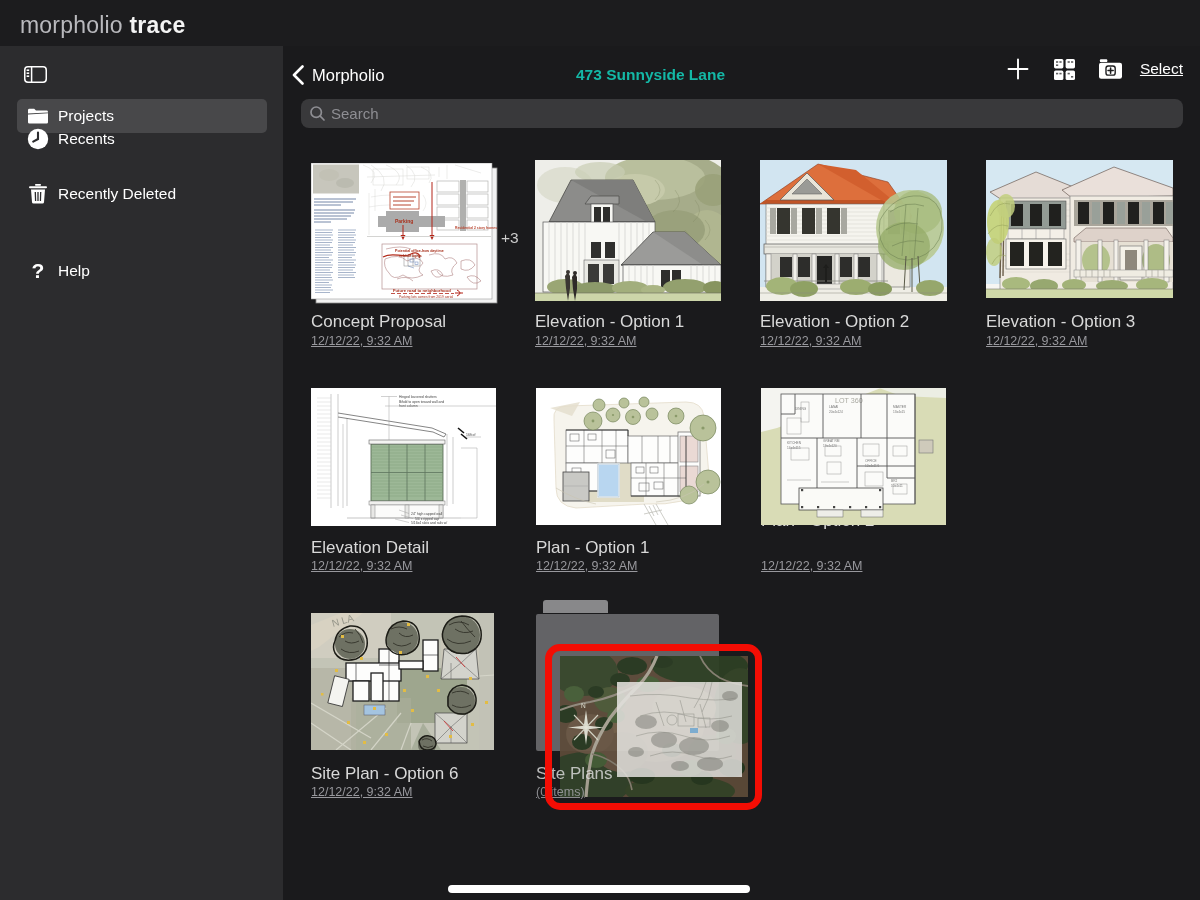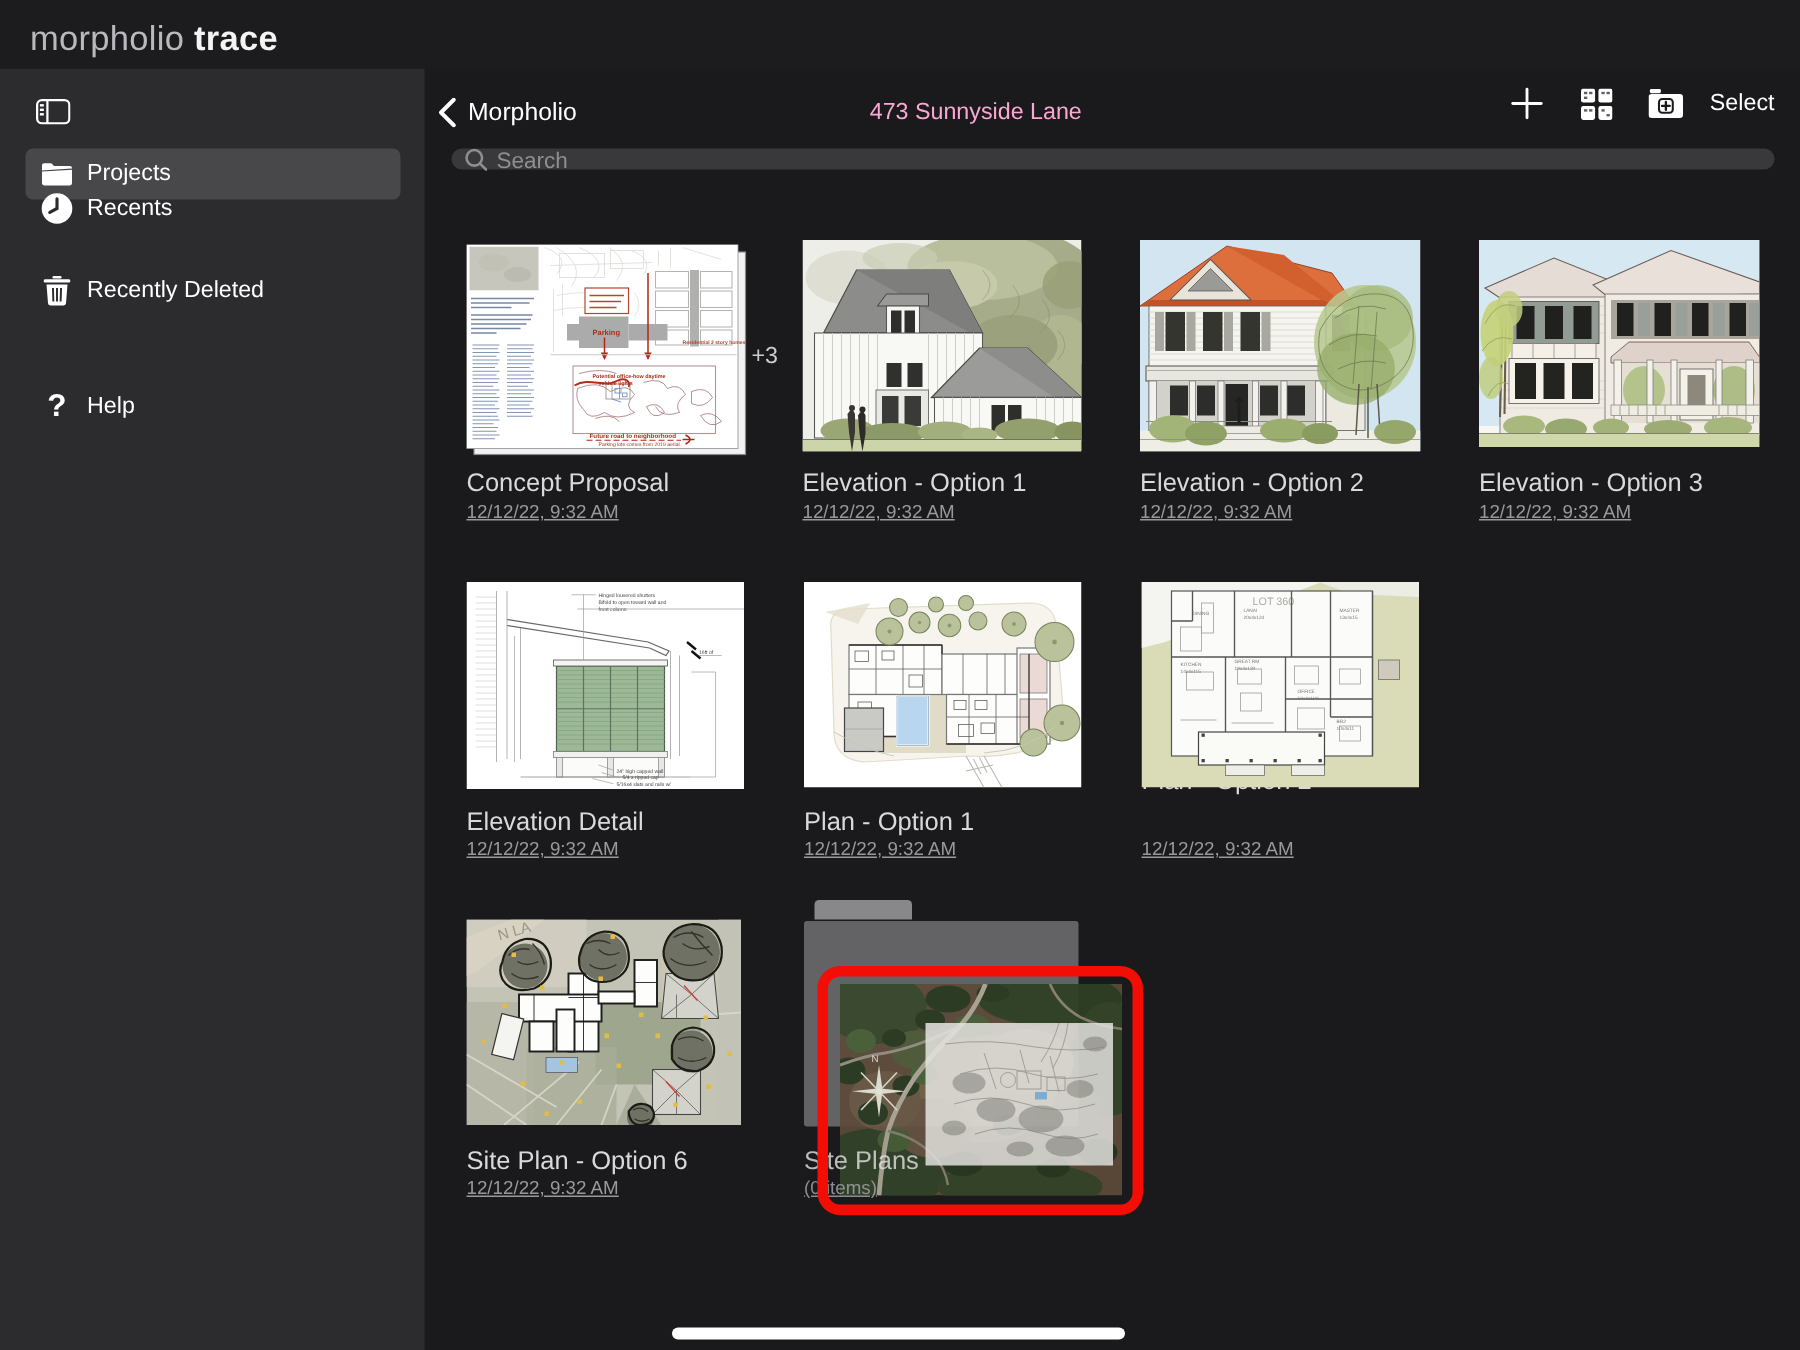--- a/index.html
+++ b/index.html
@@ -7,23 +7,23 @@
   .abs{position:absolute;}
   #topbar{left:0;top:0;width:1200px;height:46px;background:#1c1c1e;}
   #logo{left:20px;top:12px;font-size:23px;color:#b9b9bd;font-weight:400;letter-spacing:0.2px;}
   #logo b{color:#f4f4f4;font-weight:700;}
   #sidebar{left:0;top:46px;width:283px;height:854px;background:#2c2c2e;}
   .srow{left:17px;width:250px;height:34px;border-radius:5px;color:#fff;font-size:15.5px;display:flex;align-items:center;}
   .srow .ic{width:26px;height:22px;margin-left:8px;margin-right:7px;display:flex;align-items:center;justify-content:center;}
   .sel{background:#48484a;}
   #main{left:283px;top:46px;width:917px;height:854px;}
   #backrow{position:absolute;left:9px;top:19px;display:flex;align-items:center;color:#fff;font-size:16.5px;}
-  #ctitle{position:absolute;left:0;width:735px;top:20px;text-align:center;color:#f9a8d4;font-size:15.5px;font-weight:400;}
+  #ctitle{position:absolute;left:0;width:735px;top:20px;text-align:center;color:#14b8a6;font-size:15.5px;font-weight:700;}
   #hicons{position:absolute;right:17px;top:12px;display:flex;align-items:center;gap:0px;color:#fff;}
-  #search{position:absolute;left:18px;top:53px;width:882px;height:14px;background:#39393b;border-radius:8px;display:flex;}
+  #search{position:absolute;left:18px;top:53px;width:882px;height:29px;background:#39393b;border-radius:8px;display:flex;align-items:center;}
   #search .mag{margin-left:9px;}
   #search .ph{color:#8e8e93;font-size:15px;margin-left:6px;}
   .card{position:absolute;}
   .ctitle{position:absolute;color:#d9d9d9;font-size:17px;white-space:nowrap;}
   .cdate{position:absolute;color:#98989d;font-size:12.5px;white-space:nowrap;text-decoration:underline;}
   #homebar{left:448px;top:885px;width:302px;height:8px;border-radius:4px;background:#fff;}
 </style>
 </head>
 <body>
 <div id="topbar" class="abs"></div>
@@ -108,21 +108,21 @@
       </svg>
     <svg width="23" height="20" viewBox="0 0 25 21" style="margin-right:18px;">
         <rect x="1" y="0" width="8" height="3" rx="1" fill="#fff"></rect>
         <rect x="0" y="3.6" width="25" height="17.4" rx="2.4" fill="#fff"></rect>
         <rect x="7.6" y="7.2" width="10" height="10" rx="2.4" fill="none" stroke="#1c1c1e" stroke-width="1.5"></rect>
         <g stroke="#1c1c1e" stroke-width="1.7" stroke-linecap="round">
           <line x1="12.6" y1="9.4" x2="12.6" y2="15"></line>
           <line x1="9.8" y1="12.2" x2="15.4" y2="12.2"></line>
         </g>
       </svg>
-    <span style="font-size:15.5px;">Select</span>
+    <span style="font-size:15.5px;text-decoration:underline;">Select</span>
   </div>
   <div id="search">
     <svg class="mag" width="15" height="15" viewBox="0 0 15 15">
         <circle cx="6.2" cy="6.2" r="5.2" fill="none" stroke="#8e8e93" stroke-width="1.7"></circle>
         <line x1="10.2" y1="10.2" x2="14" y2="14" stroke="#8e8e93" stroke-width="1.7" stroke-linecap="round"></line>
       </svg>
     <span class="ph">Search</span>
   </div>
 
   <div class="ctitle" style="left:28px;top:266px;">Concept Proposal</div>

